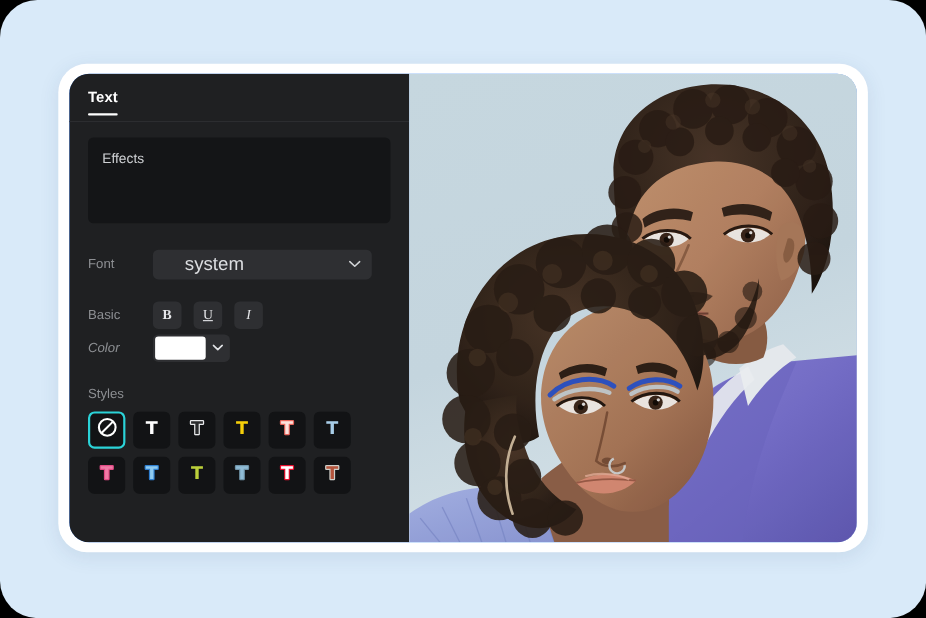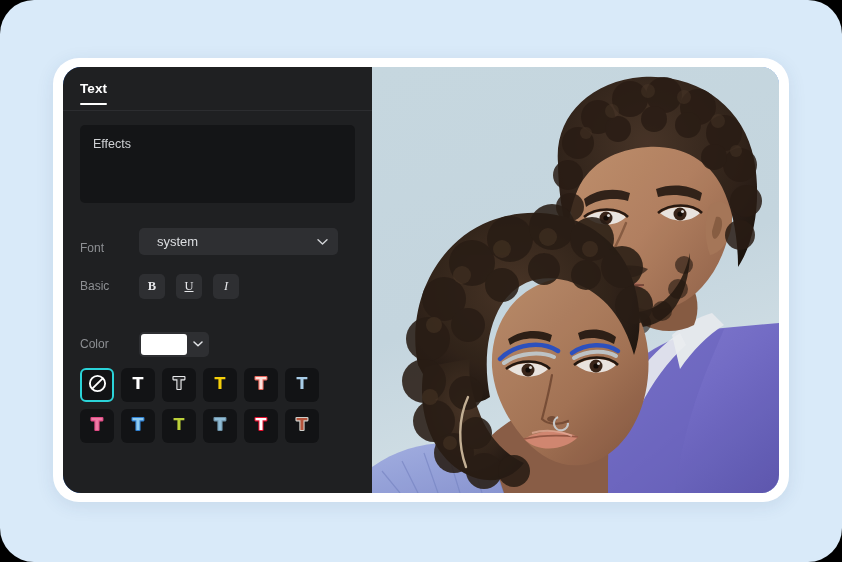--- a/index.html
+++ b/index.html
@@ -107,40 +107,40 @@
     cursor: text;
   }
 
   
   .ctl-row {
     display: flex;
     align-items: center;
     margin: 0 17px;
     height: 30px;
   }
-  #font-row { margin-top: 22px; align-items: flex-end; }
+  #font-row { margin-top: 22px; }
   #format-row { margin-top: 16px; }
-  #color-row { margin-top: 28px; }
+  #color-row { margin-top: 0; font-style: italic; }
   .ctl-label {
     width: 59px;
     flex: 0 0 59px;
     font-size: 12px;
     color: #8d8f93;
   }
 
   
   #font-select {
     position: relative;
     width: 199px; height: 27px;
     background: #2e2f32;
     border-radius: 5px;
     display: flex;
     align-items: center;
-    padding: 0 18px;
-    font-size: 13px;
+    padding: 0 29px;
+    font-size: 17px;
     color: #dcdee1;
     cursor: pointer;
   }
   #font-select .chev { position: absolute; right: 10px; top: 50%; transform: translateY(-50%); }
   .chev svg { display: block; }
 
   
   .fmt-btn {
     width: 26px; height: 25px;
     background: #2e2f32;
@@ -252,20 +252,21 @@
           <div id="color-picker">
             <div id="color-swatch"></div>
             <div id="color-chev">
               <svg width="10" height="6" viewBox="0 0 10 6">
                 <path d="M1 1 L5 4.8 L9 1" fill="none" stroke="#e2e4e7" stroke-width="1.5" stroke-linecap="round" stroke-linejoin="round"></path>
               </svg>
             </div>
           </div>
         </div>
 
+        <div id="styles-label">Styles</div>
         <div id="styles-grid">
             <div class="style-cell selected">
               <span><svg width="19" height="19" viewBox="0 0 19 19">
                   <circle cx="9.5" cy="9.5" r="7.6" fill="none" stroke="#ffffff" stroke-width="1.9"></circle>
                   <line x1="4.3" y1="14.7" x2="14.7" y2="4.3" stroke="#ffffff" stroke-width="1.9"></line>
                 </svg></span>
             </div>
             <div class="style-cell">
               <span><svg width="20" height="20" viewBox="0 0 20 20">
                   <text x="10" y="15.5" text-anchor="middle" font-family="DejaVu Sans, sans-serif" font-size="16" font-weight="bold" fill="#ffffff">T</text>

